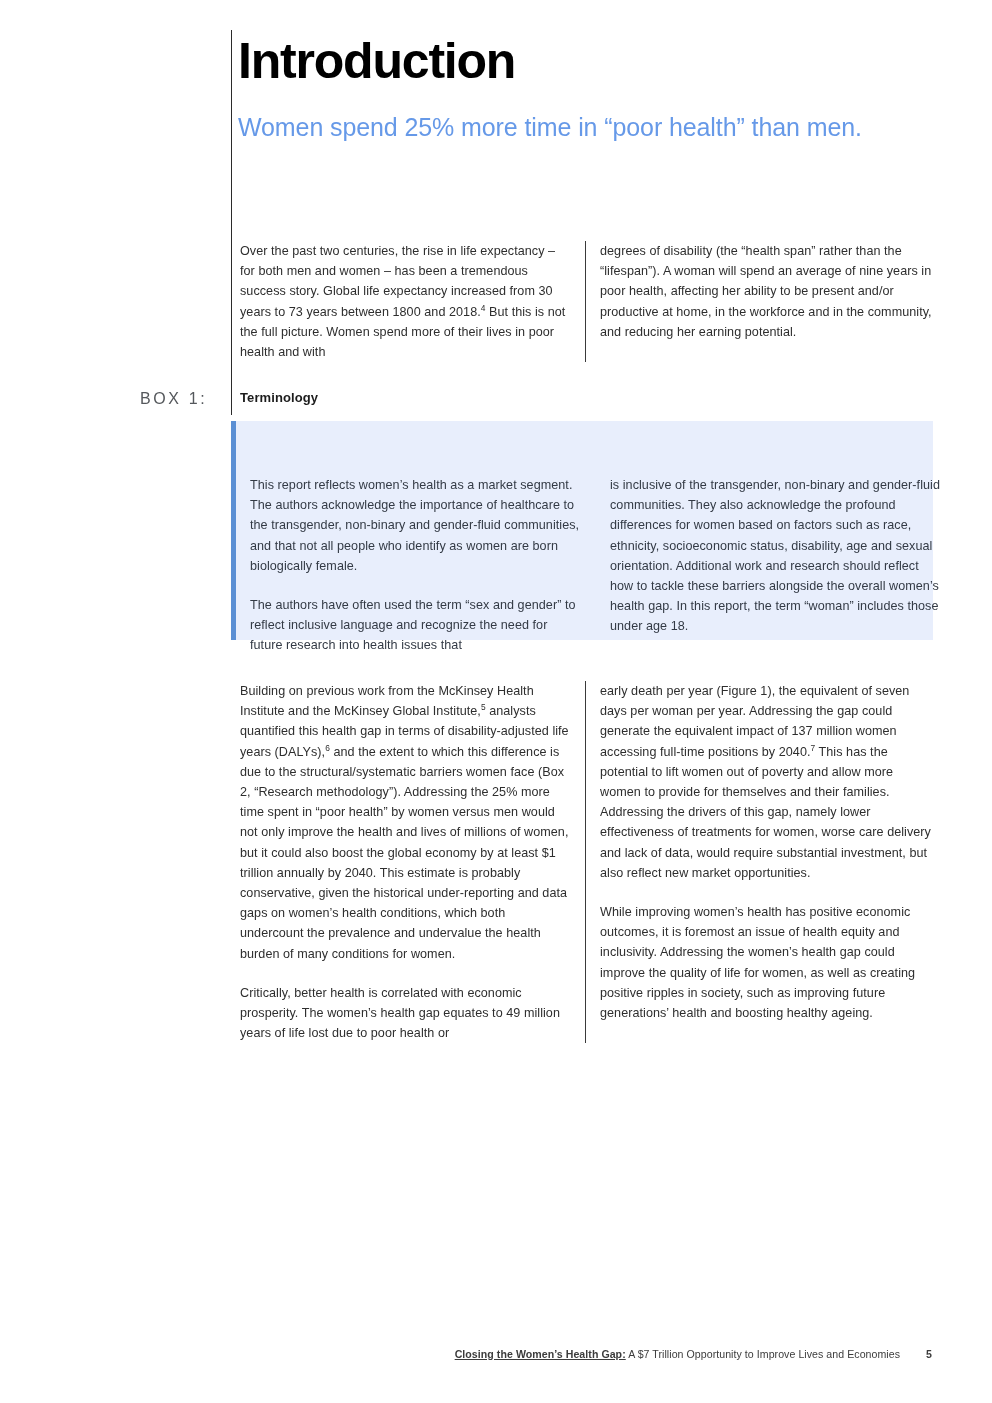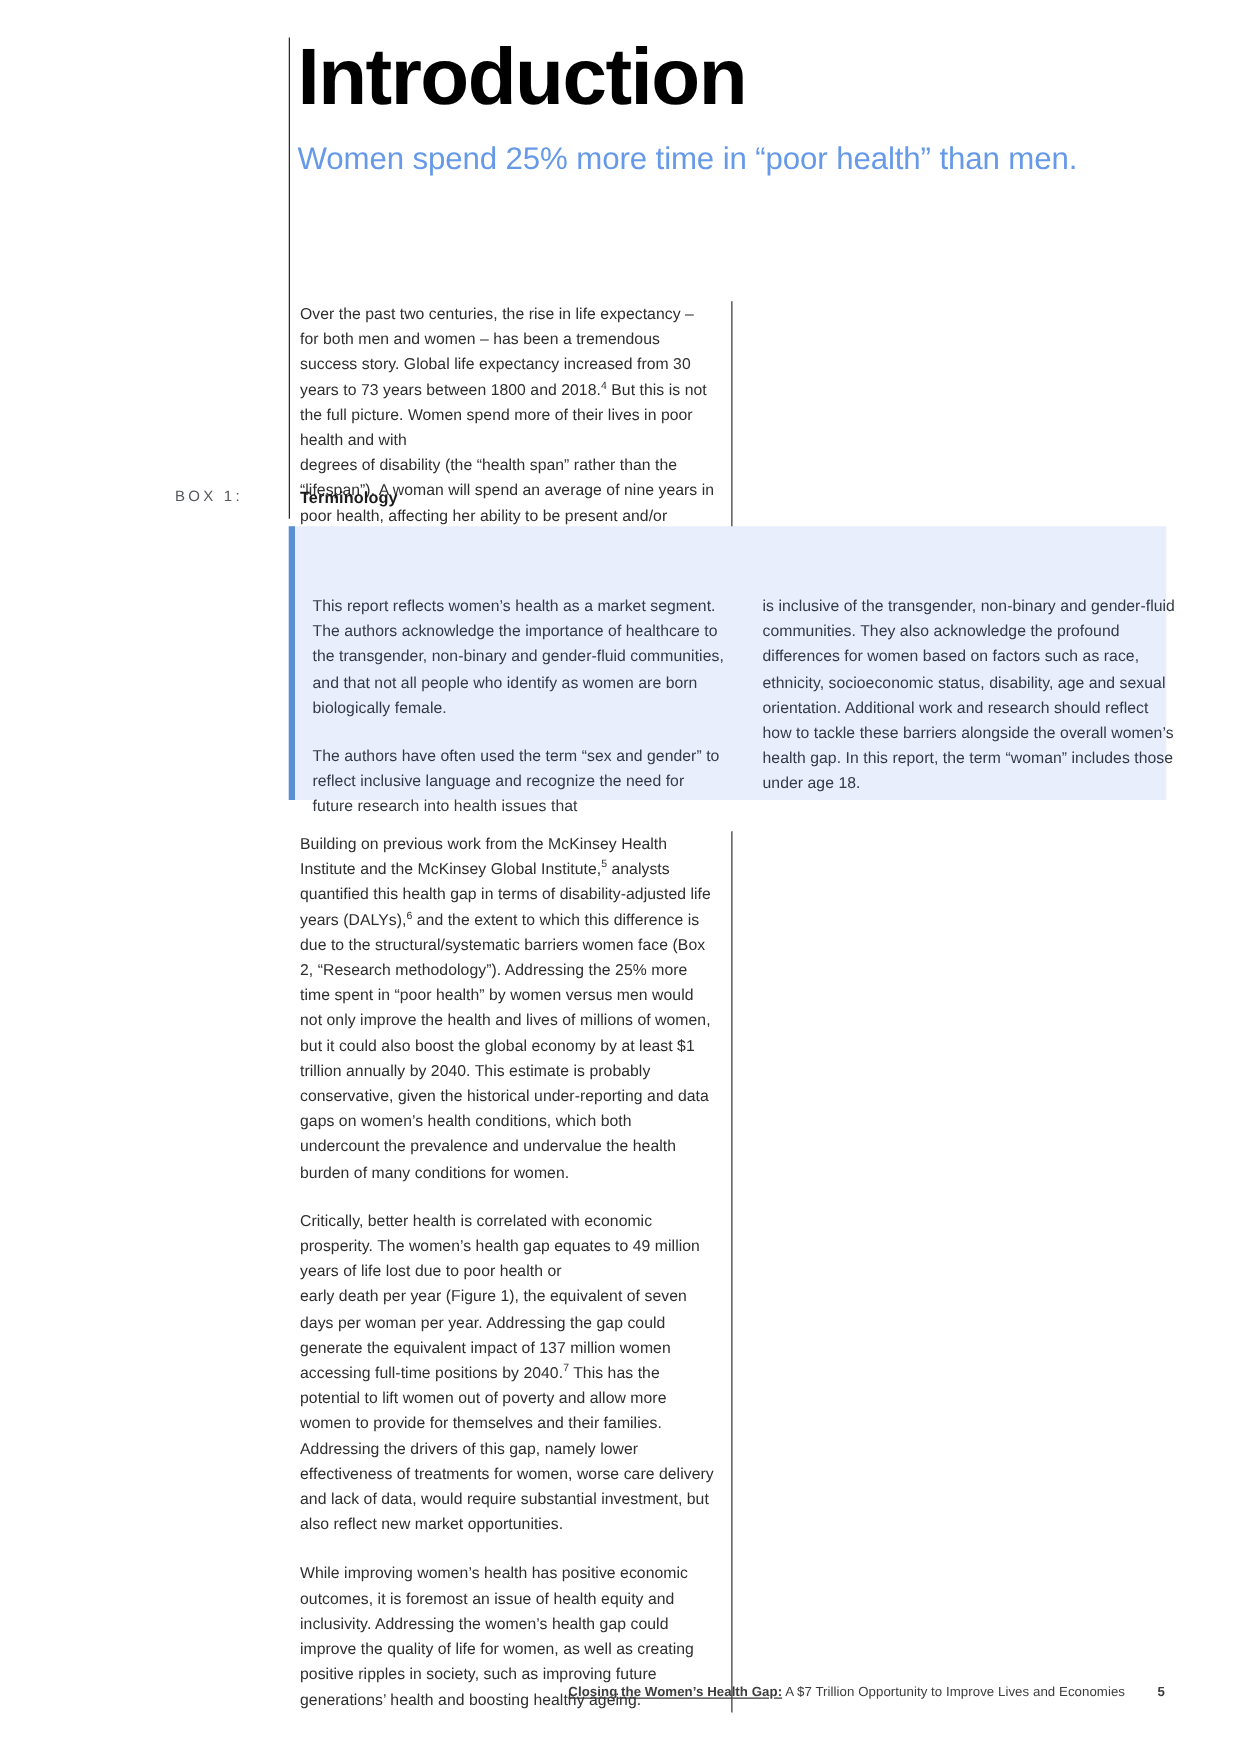--- a/index.html
+++ b/index.html
@@ -31,41 +31,40 @@
   }
 
   
   .headings {
     position: absolute;
     left: 238px;
     top: 30px;
     width: 700px;
   }
   .page-title {
-    font-size: 64px;
+    font-size: 50px;
     line-height: 62px;
     font-weight: 700;
     color: #000000;
     letter-spacing: -1.2px;
     margin: 0;
   }
   .page-subtitle {
     font-size: 25px;
     line-height: 38px;
     font-weight: 400;
     color: #6699e8;
     margin: 16px 0 4px 0;
     letter-spacing: -0.1px;
   }
 
   
   .cols {
     position: absolute;
     display: flex;
-    flex-direction: column;
   }
   .col {
     position: relative;
   }
   .col-left  { width: 332px; }
   .col-right { width: 332px; }
   .col-gap   { width: 28px; }
 
   
   .divider {
@@ -95,21 +94,21 @@
   #intro-block { left: 240px; top: 241px; width: 692px; }
   #intro-block .divider { left: 345px; }
 
   
   .box-label {
     position: absolute;
     left: 140px;
     top: 390px;
     width: 85px;
     text-align: left;
-    font-size: 12px;
+    font-size: 16px;
     letter-spacing: 2.6px;
     color: #55585c;
   }
   .box-heading {
     position: absolute;
     left: 240px;
     top: 390px;
     font-size: 13px;
     font-weight: 700;
     color: #1c1c1c;
@@ -131,21 +130,21 @@
     position: absolute;
     left: 14px;
     top: 14px;
     width: 692px;
     display: flex;
     margin-top: 40px;
   }
   .callout p.body { color: #333a45; }
 
   
-  #main-block { left: 240px; top: 665px; width: 692px; }
+  #main-block { left: 240px; top: 681px; width: 692px; }
   #main-block .divider { left: 345px; }
 
   
   .footer {
     position: absolute;
     left: 240px;
     top: 1348px;
     width: 692px;
     font-size: 10.6px;
     color: #3c3c3c;

